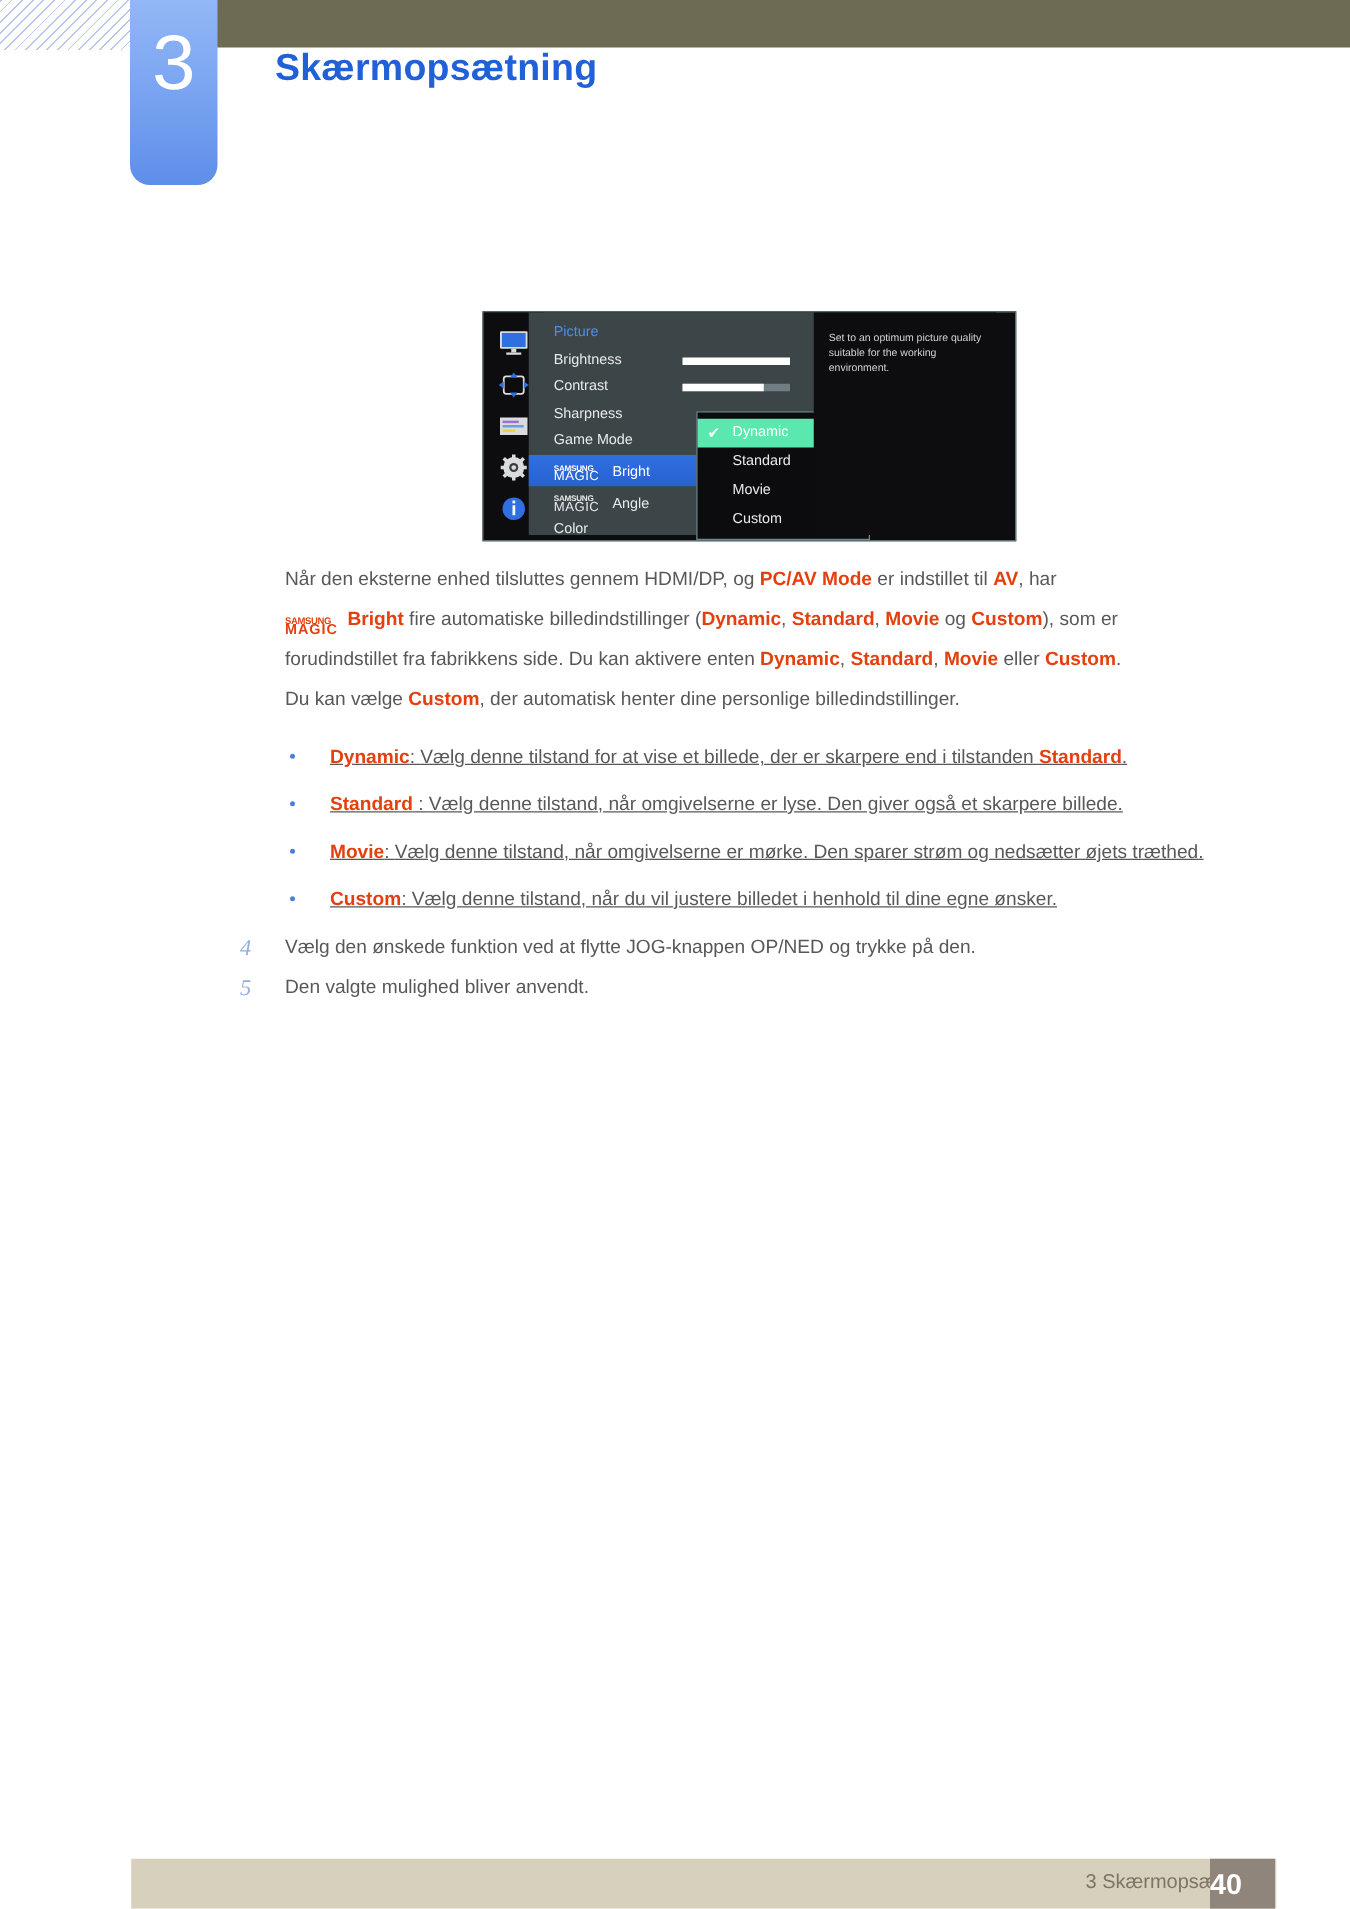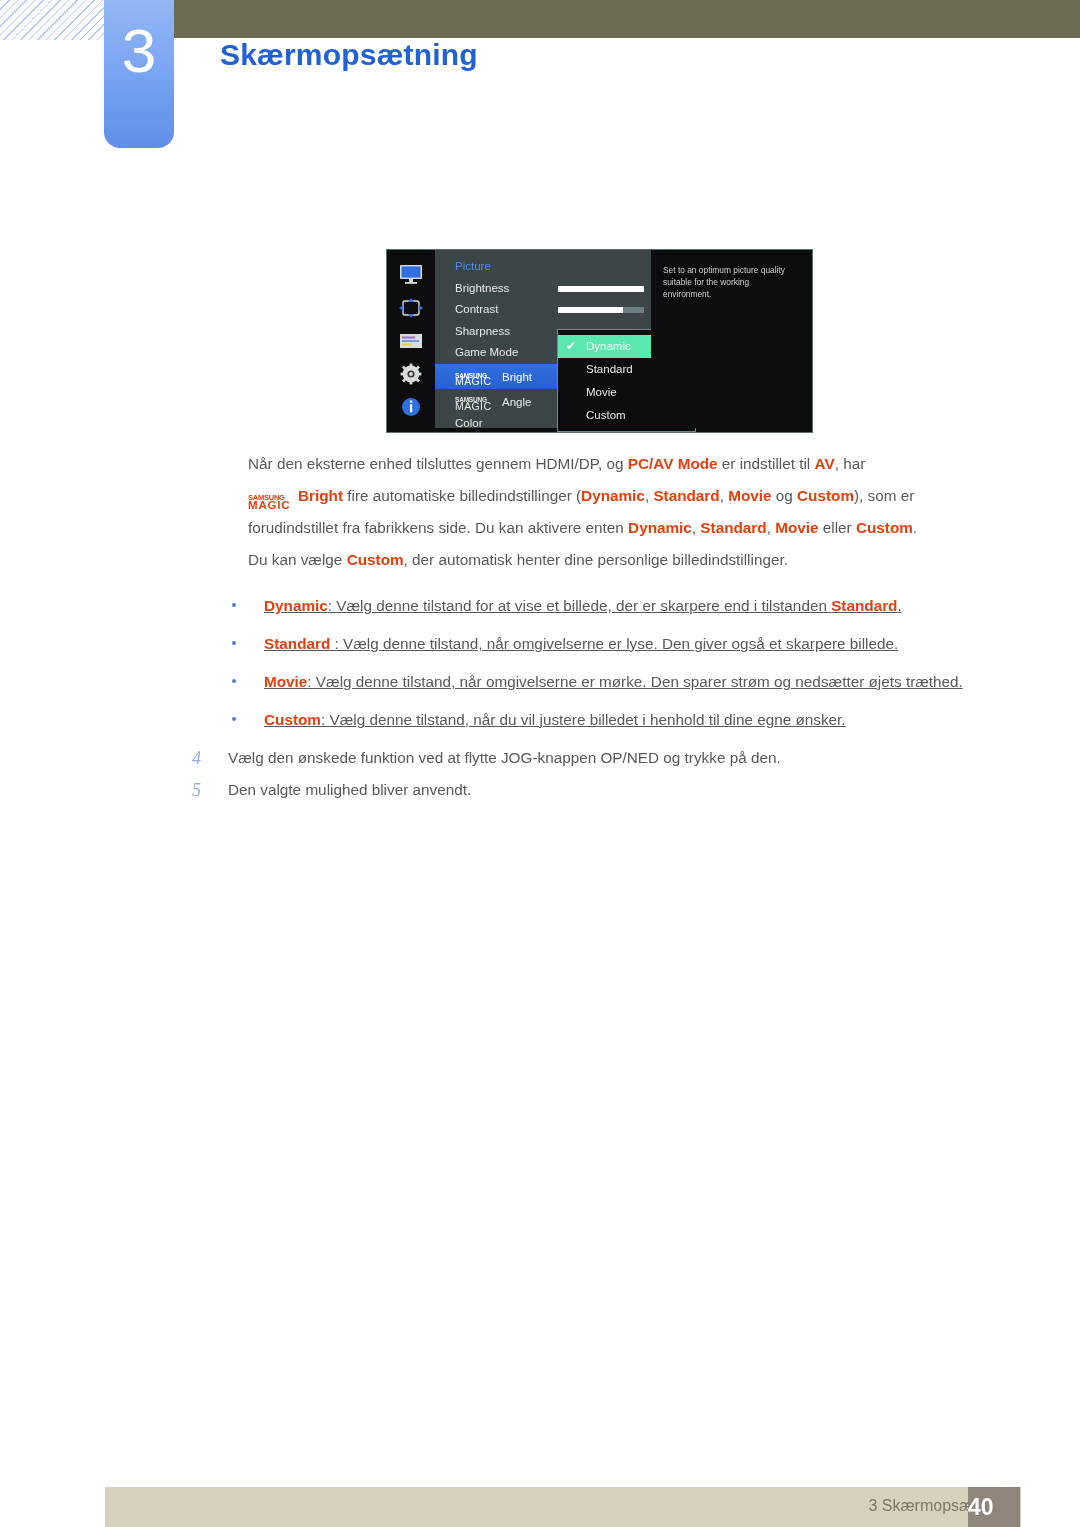--- a/index.html
+++ b/index.html
@@ -49,21 +49,21 @@
     box-sizing:border-box;
   }
   .osd-side{
     position:absolute;left:0;top:0;width:48px;height:100%;
     background:#0d0d0f;
     display:flex;flex-direction:column;align-items:center;
     justify-content:space-around;padding:8px 0;box-sizing:border-box;
   }
   .osd-side .ico{width:28px;height:24px;display:block;}
   .osd-main{
-    position:absolute;left:48px;top:0;width:231px;height:178px;
+    position:absolute;left:36px;top:0;width:231px;height:178px;
     background:#3c4649;
     padding:6px 0 0 0;box-sizing:border-box;
   }
   .osd-row{
     position:relative;height:21.5px;line-height:21.5px;
     color:#e8eaea;font-size:11.5px;padding-left:20px;
     white-space:nowrap;
   }
   .osd-row.title{color:#4d8df0;font-size:11.5px;}
   .osd-row.sel{
@@ -104,21 +104,21 @@
     background:#0d0d0f;color:#cfd2d2;font-size:8.4px;line-height:12px;
     padding:14px 12px 0 12px;box-sizing:border-box;
   }
 
   
   .body{
     position:absolute;left:0;top:448px;width:1080px;
     color:#58585a;font-size:15.3px;line-height:32px;
   }
   .para{margin:0 0 0 228px;width:792px;}
-  .para .line{display:block;margin-left:20px;}
+  .para .line{display:block;}
   .hl{color:#e4400f;font-weight:700;}
   .hl-b{color:#e4400f;font-weight:700;}
   .magic-inline{display:inline-block;position:relative;width:50px;height:16px;vertical-align:-3px;}
   .magic-inline .s1{position:absolute;left:0;top:-6px;font-size:7.6px;font-weight:700;letter-spacing:-.3px;color:#e4400f;}
   .magic-inline .s2{position:absolute;left:0;top:1px;font-size:11.5px;font-weight:700;letter-spacing:.8px;color:#e4400f;}
 
   .bullets{margin:14px 0 0 0;padding:0;list-style:none;}
   .bullets li{
     position:relative;margin:0 0 0 228px;width:780px;
     padding-left:36px;margin-bottom:6px;text-decoration:underline;

